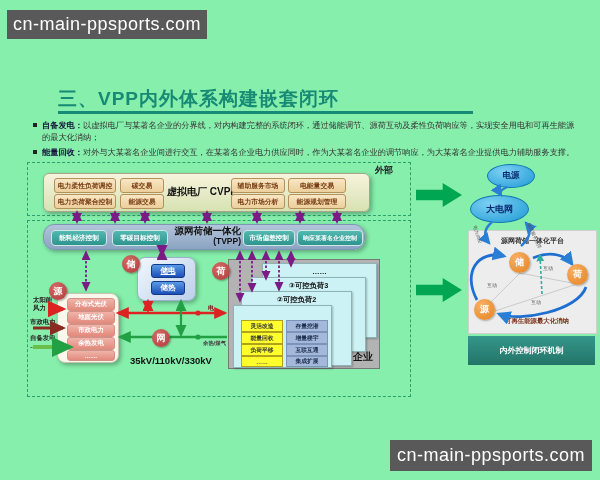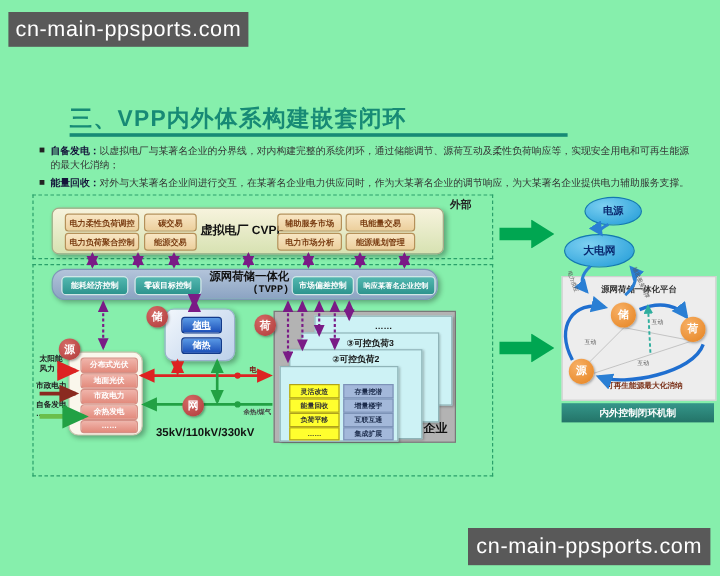--- a/index.html
+++ b/index.html
@@ -119,21 +119,21 @@
     <div class="abs tan-item flexc" style="left:187px;top:20px;width:52px;height:13px;">电力市场分析</div>
     <div class="abs tan-item flexc" style="left:244px;top:4px;width:56px;height:13px;">电能量交易</div>
     <div class="abs tan-item flexc" style="left:244px;top:20px;width:56px;height:13px;">能源规划管理</div>
   </div>
 
   <div class="abs tvpp-bar" style="left:43px;top:224px;width:320px;height:24px;">
     <div class="abs teal-pill flexc" style="left:7px;top:5px;width:54px;height:14px;">能耗经济控制</div>
     <div class="abs teal-pill flexc" style="left:68px;top:5px;width:54px;height:14px;">零碳目标控制</div>
     <div class="abs tvpp-title" style="left:127px;top:1px;width:70px;">
       <div>源网荷储一体化</div>
-      <div style="font-size:8.5px;font-family:Liberation Mono, monospace;">(TVPP)</div>
+      <div style="font-size:8.5px;">(TVPP)</div>
     </div>
     <div class="abs teal-pill flexc" style="left:199px;top:5px;width:50px;height:14px;">市场偏差控制</div>
     <div class="abs teal-pill flexc" style="left:253px;top:5px;width:64px;height:14px;font-size:6px;">响应某著名企业控制</div>
   </div>
 
   <div class="abs node-circle flexc" style="left:122px;top:255px;width:18px;height:18px;">储</div>
   <div class="abs node-circle flexc" style="left:212px;top:262px;width:18px;height:18px;">荷</div>
   <div class="abs node-circle flexc" style="left:49px;top:282px;width:18px;height:18px;">源</div>
   <div class="abs node-circle flexc" style="left:152px;top:329px;width:18px;height:18px;">网</div>
 
@@ -200,21 +200,21 @@
   <div class="abs platform-box" style="left:468px;top:230px;width:127px;height:102px;">
     <div class="platform-title" style="margin-top:5px;">源网荷储一体化平台</div>
   </div>
   <div class="abs orange-circle flexc" style="left:509px;top:252px;width:21px;height:21px;">储</div>
   <div class="abs orange-circle flexc" style="left:567px;top:264px;width:21px;height:21px;">荷</div>
   <div class="abs orange-circle flexc" style="left:474px;top:299px;width:21px;height:21px;">源</div>
   <div class="abs interact-label" style="left:487px;top:282px;">互动</div>
   <div class="abs interact-label" style="left:543px;top:265px;">互动</div>
   <div class="abs interact-label" style="left:531px;top:299px;">互动</div>
   <div class="abs platform-note" style="left:505px;top:317px;">可再生能源最大化消纳</div>
-  <div class="abs banner flexc" style="left:468px;top:336px;width:127px;height:16px;">内外控制闭环机制</div>
+  <div class="abs banner flexc" style="left:468px;top:336px;width:127px;height:29px;">内外控制闭环机制</div>
 
   <svg width="600" height="480" viewBox="0 0 600 480">
     <defs>
       <marker id="mP" markerWidth="7" markerHeight="7" refX="4.5" refY="2.5" orient="auto-start-reverse" markerUnits="strokeWidth">
         <path d="M0,0L5.5,2.5L0,5z" fill="#7a1b86"></path>
         </marker>
       <marker id="mR" markerWidth="7" markerHeight="7" refX="4.5" refY="2.5" orient="auto-start-reverse" markerUnits="strokeWidth">
         <path d="M0,0L5.5,2.5L0,5z" fill="#dd2222"></path>
         </marker>
       <marker id="mG" markerWidth="7" markerHeight="7" refX="4.5" refY="2.5" orient="auto-start-reverse" markerUnits="strokeWidth">

